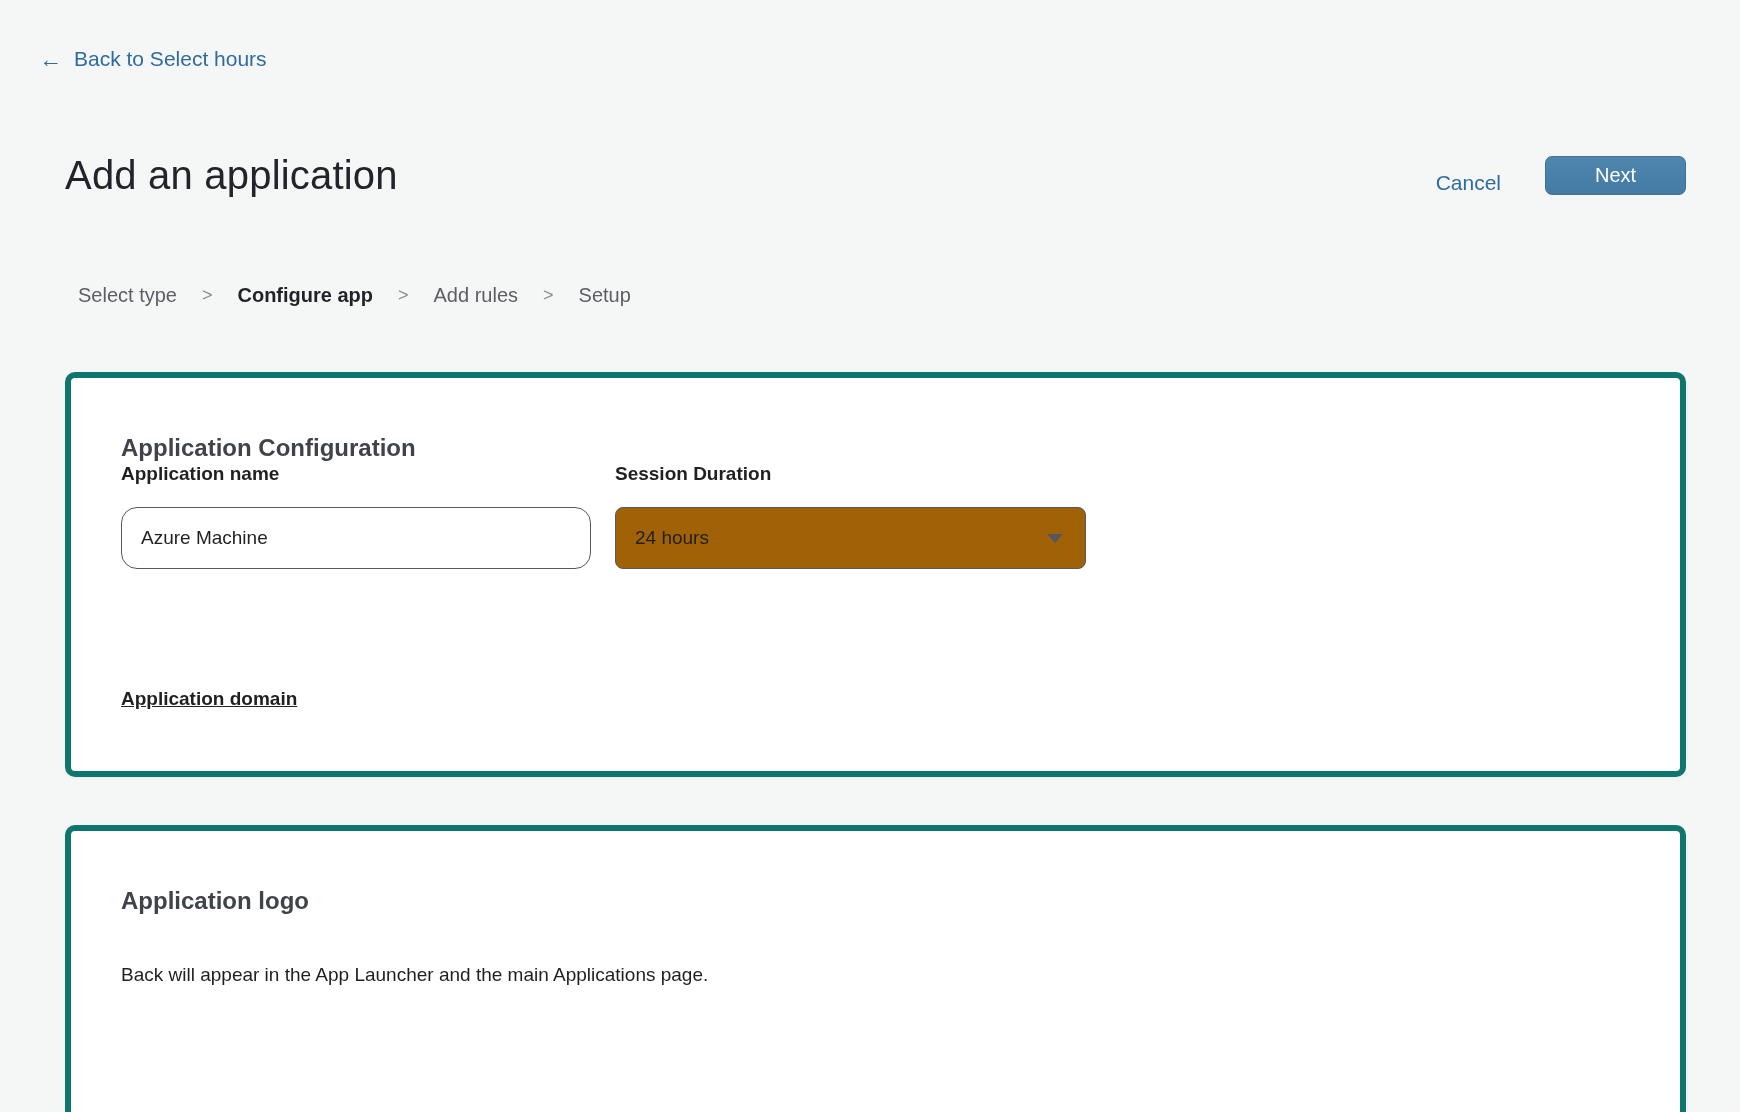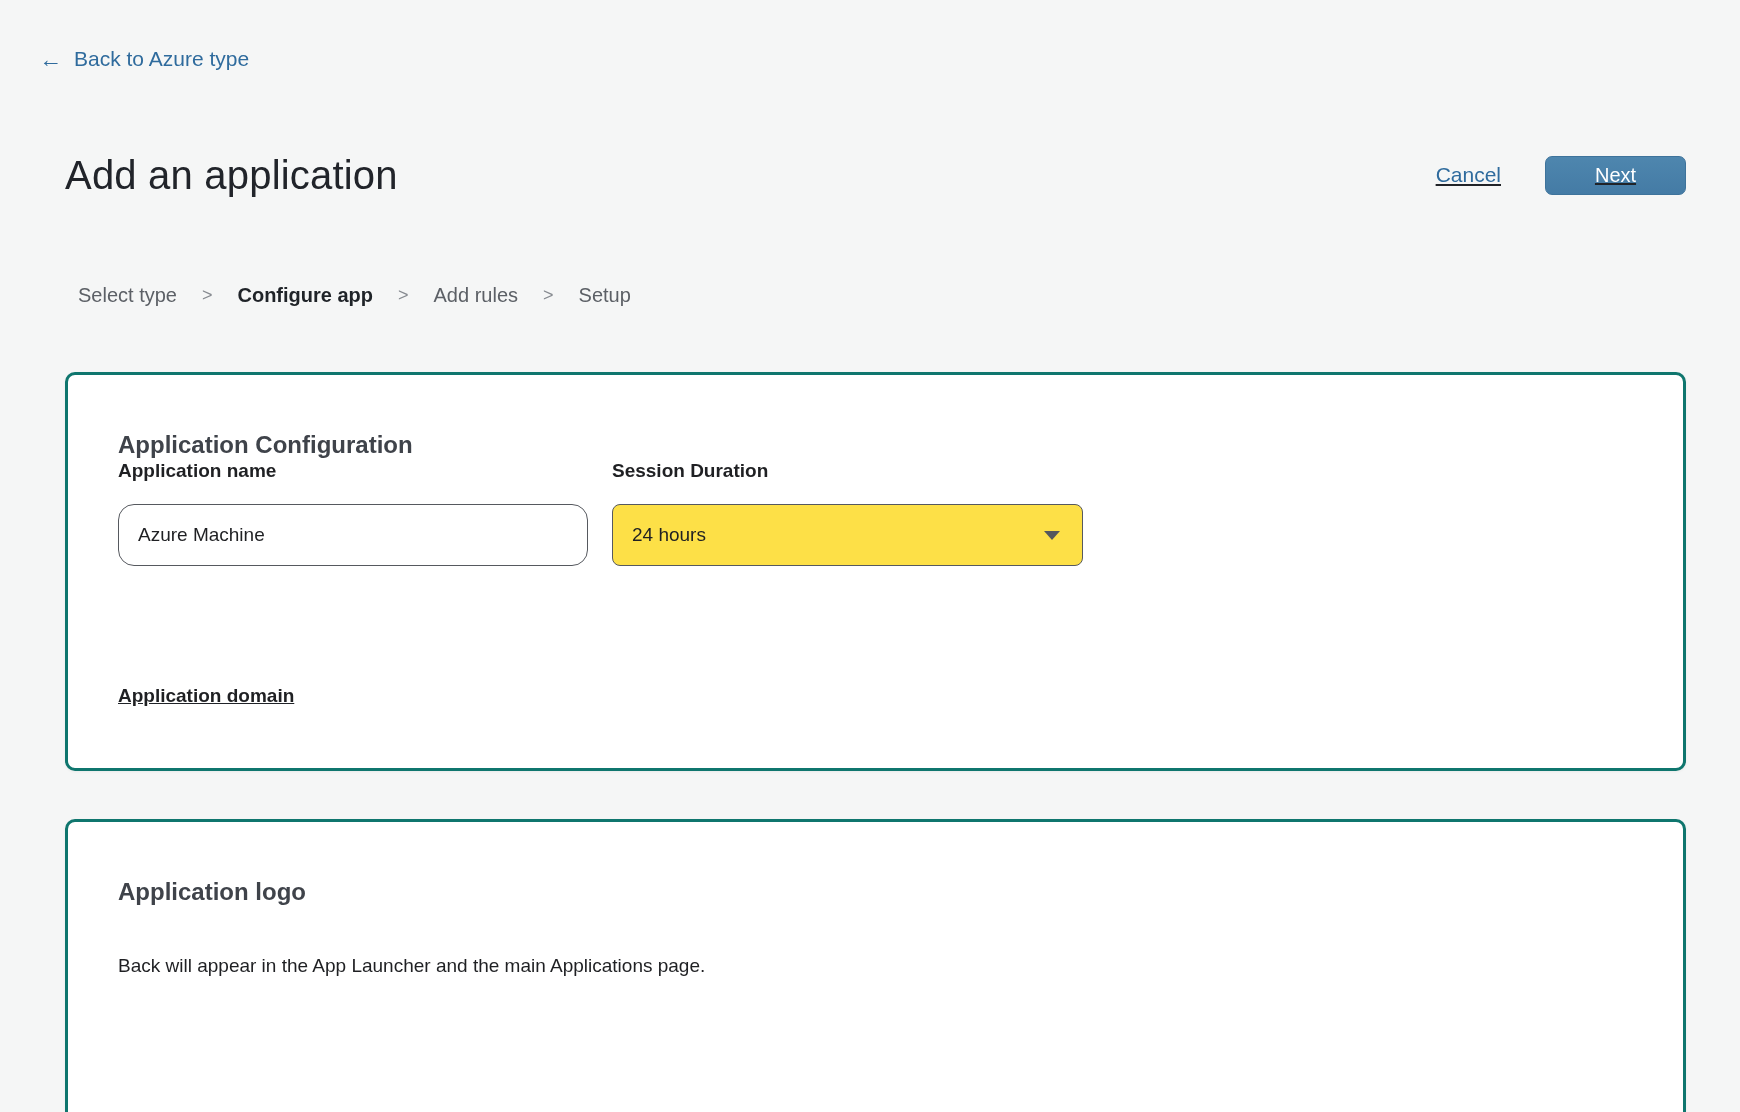--- a/index.html
+++ b/index.html
@@ -22,21 +22,21 @@
 
   
   .header-row {
     display:flex; align-items:center; justify-content:space-between;
     margin:80px 54px 0 65px;
   }
   .page-title {
     font-size:40px; line-height:48px; font-weight:300;
     color:#21242a; letter-spacing:0.2px;
   }
-  .header-actions { display:flex; align-items:center;text-decoration:underline; }
+  .header-actions { display:flex; align-items:flex-end; }
   .cancel-link {
     color:#2f6b9d; font-size:21px; cursor:pointer; text-decoration:none;
   }
   .next-button {
     margin-left:44px;
     width:141px; height:39px;
     background:linear-gradient(#4e86ae,#447ba5);
     border:1px solid #3e739b;
     border-radius:7px;
     color:#ffffff; font-size:20px; font-family:"Liberation Sans", sans-serif;
@@ -50,21 +50,21 @@
     display:flex; align-items:center; gap:25px;
   }
   .breadcrumb .crumb { cursor:pointer; }
   .breadcrumb .crumb.active { color:#1f2328; font-weight:700; cursor:default; }
   .breadcrumb .sep { color:#868a90; font-size:18px; }
 
   
   .card {
     margin:65px 54px 0 65px;
     background:#ffffff;
-    border:3px solid #0f766e;
+    border:6px solid #0f766e;
     border-radius:10px;
     box-shadow:0 1px 3px rgba(0,0,0,0.05);
     padding:56px 50px 60px 50px;
   }
   .card-heading {
     font-size:24px; line-height:28px; font-weight:700; color:#3f434a;
   }
   .card.logo-card { margin-top:48px; min-height:370px; padding-bottom:0; }
   .logo-desc { margin-top:48px; font-size:19px; line-height:24px; color:#1f2023; }
 
@@ -81,21 +81,21 @@
     border:1px solid #56595f; border-radius:16px;
     padding:0 19px; font-size:19px; color:#1f2023;
     font-family:"Liberation Sans", sans-serif;
     background:#ffffff; outline:none;
   }
   .text-input::placeholder { color:#9b9ea3; }
   .select {
     margin-top:21px;
     width:471px; height:62px;
     border:1px solid #56595f; border-radius:8px;
-    background:#fde047;
+    background:#a16207;
     display:flex; align-items:center; justify-content:space-between;
     padding:0 22px 0 19px;
     font-size:19px; color:#1f2023; cursor:pointer;
   }
   .caret {
     width:0; height:0;
     border-left:8px solid transparent;
     border-right:8px solid transparent;
     border-top:9px solid #54575d;
   }
@@ -114,21 +114,21 @@
   }
   .domain-row .path-input { flex:1; }
 </style>
 </head>
 <body>
 
 <div class="page">
 
   <a class="back-link">
     <span class="arrow">←</span>
-    <span>Back to Azure type</span>
+    <span>Back to Select hours</span>
   </a>
 
   <div class="header-row">
     <h1 class="page-title">Add an application</h1>
     <div class="header-actions">
       <a class="cancel-link">Cancel</a>
       <button class="next-button">Next</button>
     </div>
   </div>
 

